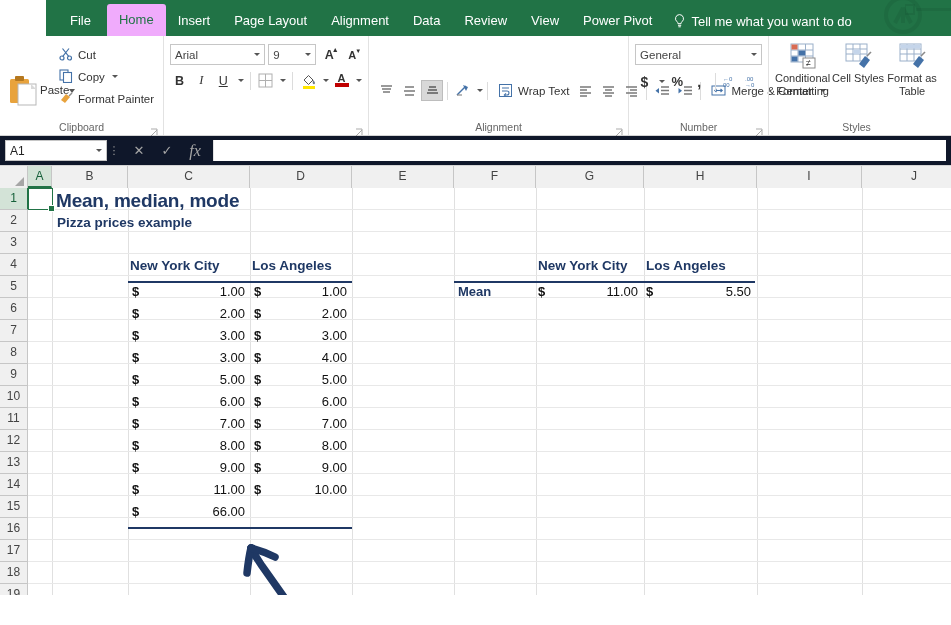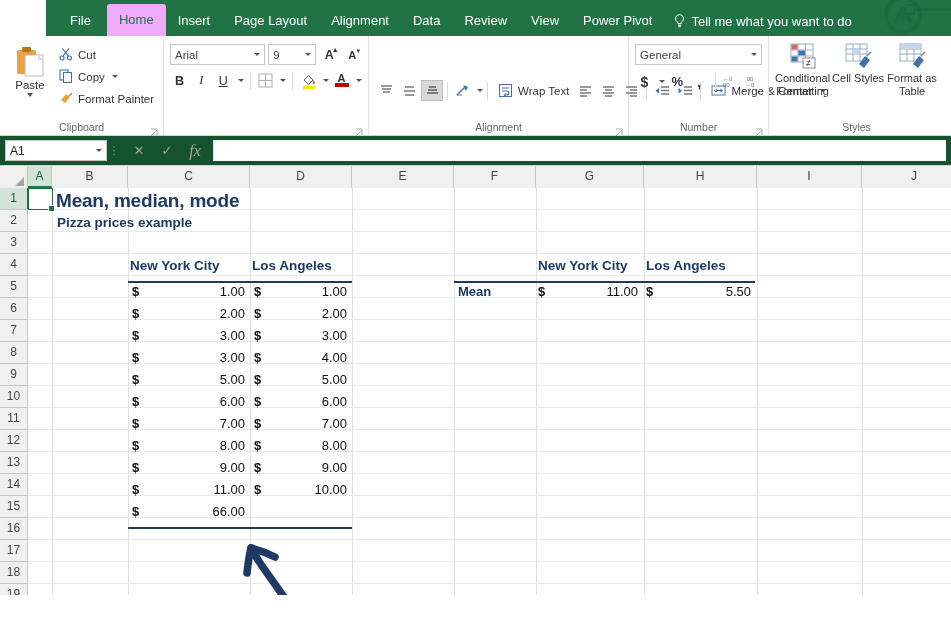--- a/index.html
+++ b/index.html
@@ -84,21 +84,21 @@
   .launcher {
     position: absolute; bottom: 3px; right: 4px;
     width: 9px; height: 9px;
     opacity: .55;
   }
   .gcontent { flex: 1; display: flex; }
 
   
   .clipboard .gcontent { gap: 2px; padding-top: 2px; }
   .pasteblock {
-    display: flex; flex-direction: column; align-items: center;
+    display: flex; align-items: center;
     width: 48px; padding-top: 2px;
   }
   .paste-icon { width: 34px; height: 34px; position: relative; }
   .paste-lbl { font-size: 11.5px; color: #333; margin-top: 1px; }
   .caret-d {
     width: 0; height: 0; margin-top: 2px;
     border-left: 3.5px solid transparent;
     border-right: 3.5px solid transparent;
     border-top: 4px solid #555;
   }
@@ -165,21 +165,21 @@
   .stylesg .gcontent { gap: 2px; padding-top: 2px; }
   .stylebtn {
     width: 56px; display: flex; flex-direction: column;
     align-items: center; text-align: center;
   }
   .stylebtn .sicon { width: 30px; height: 28px; }
   .stylebtn .stxt { font-size: 11px; color: #333; line-height: 13px; margin-top: 2px; }
 
   
   .fbar {
-    height: 30px; background: #14532d;
+    height: 30px; background: #0f172a;
     display: flex; align-items: center;
     border-bottom: 1px solid #d4d4d4;
     padding: 0 2px;
   }
   .namebox {
     width: 102px; height: 21px; margin-left: 3px;
     border: 1px solid #c6c6c6; background: #fff;
     display: flex; align-items: center; padding: 0 4px;
     font-size: 12px; color: #222;
   }

